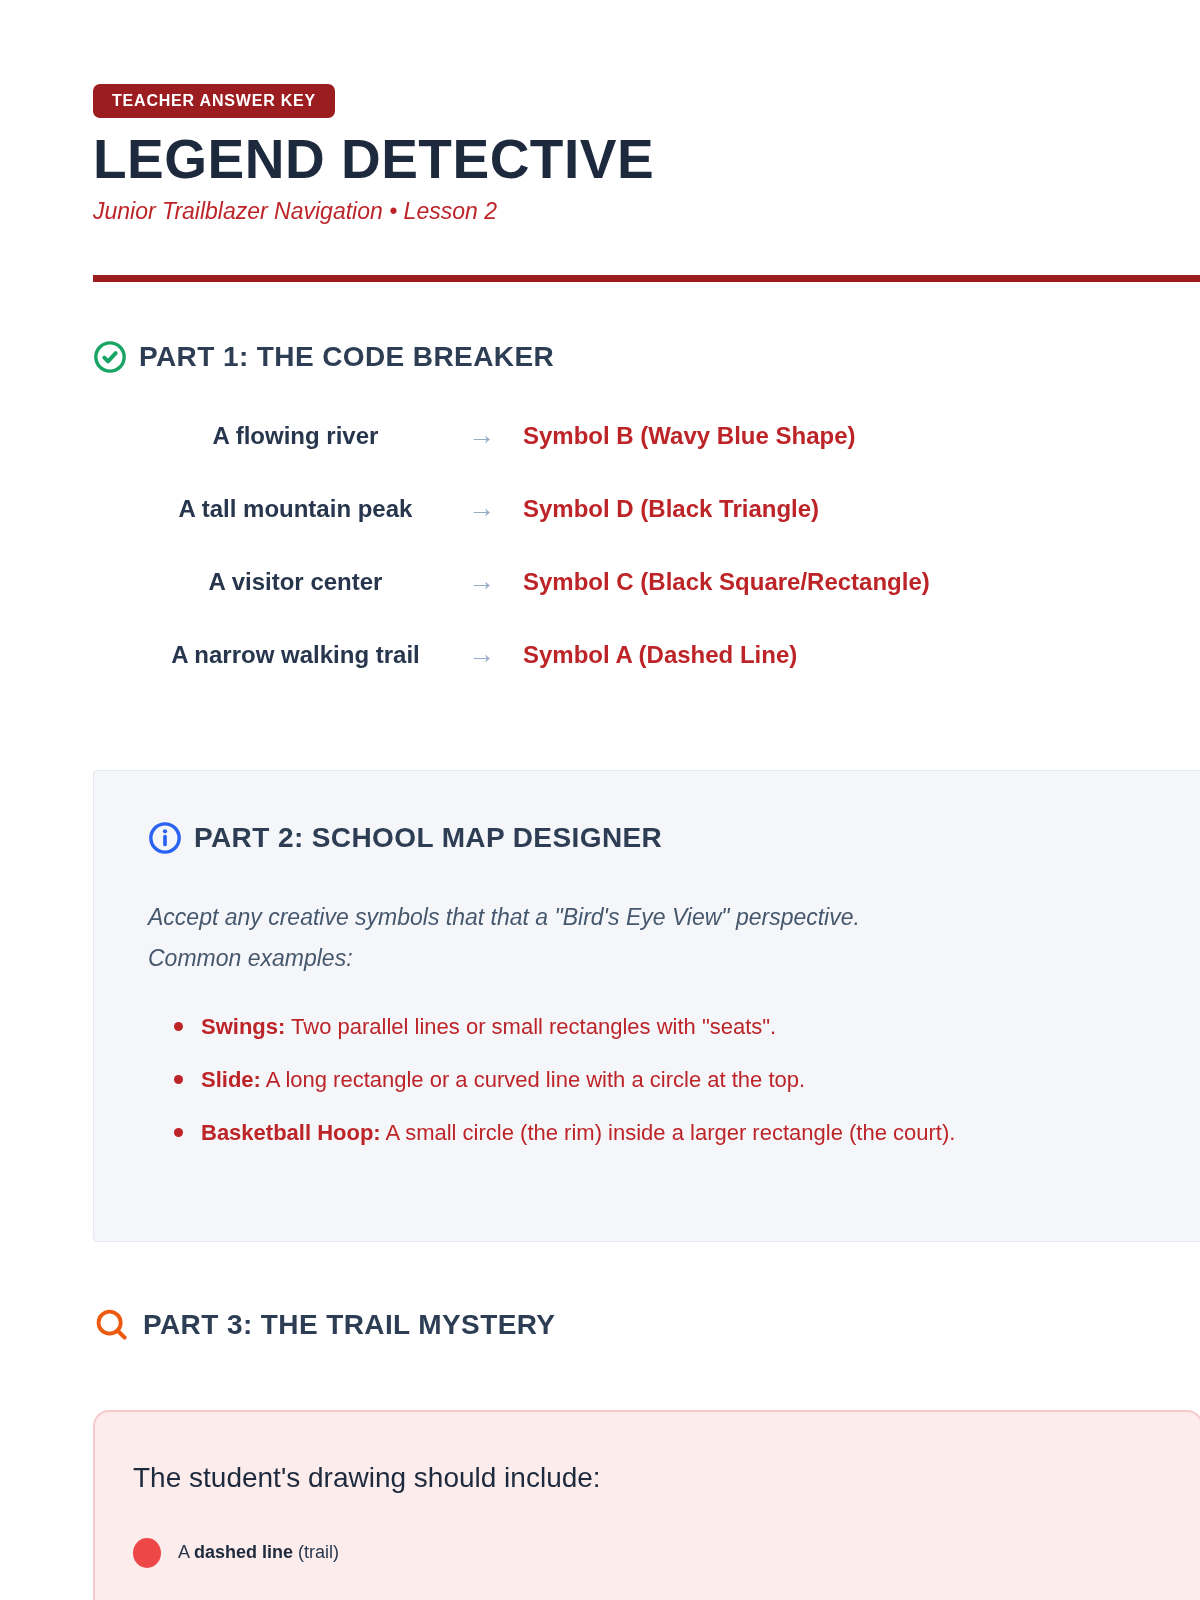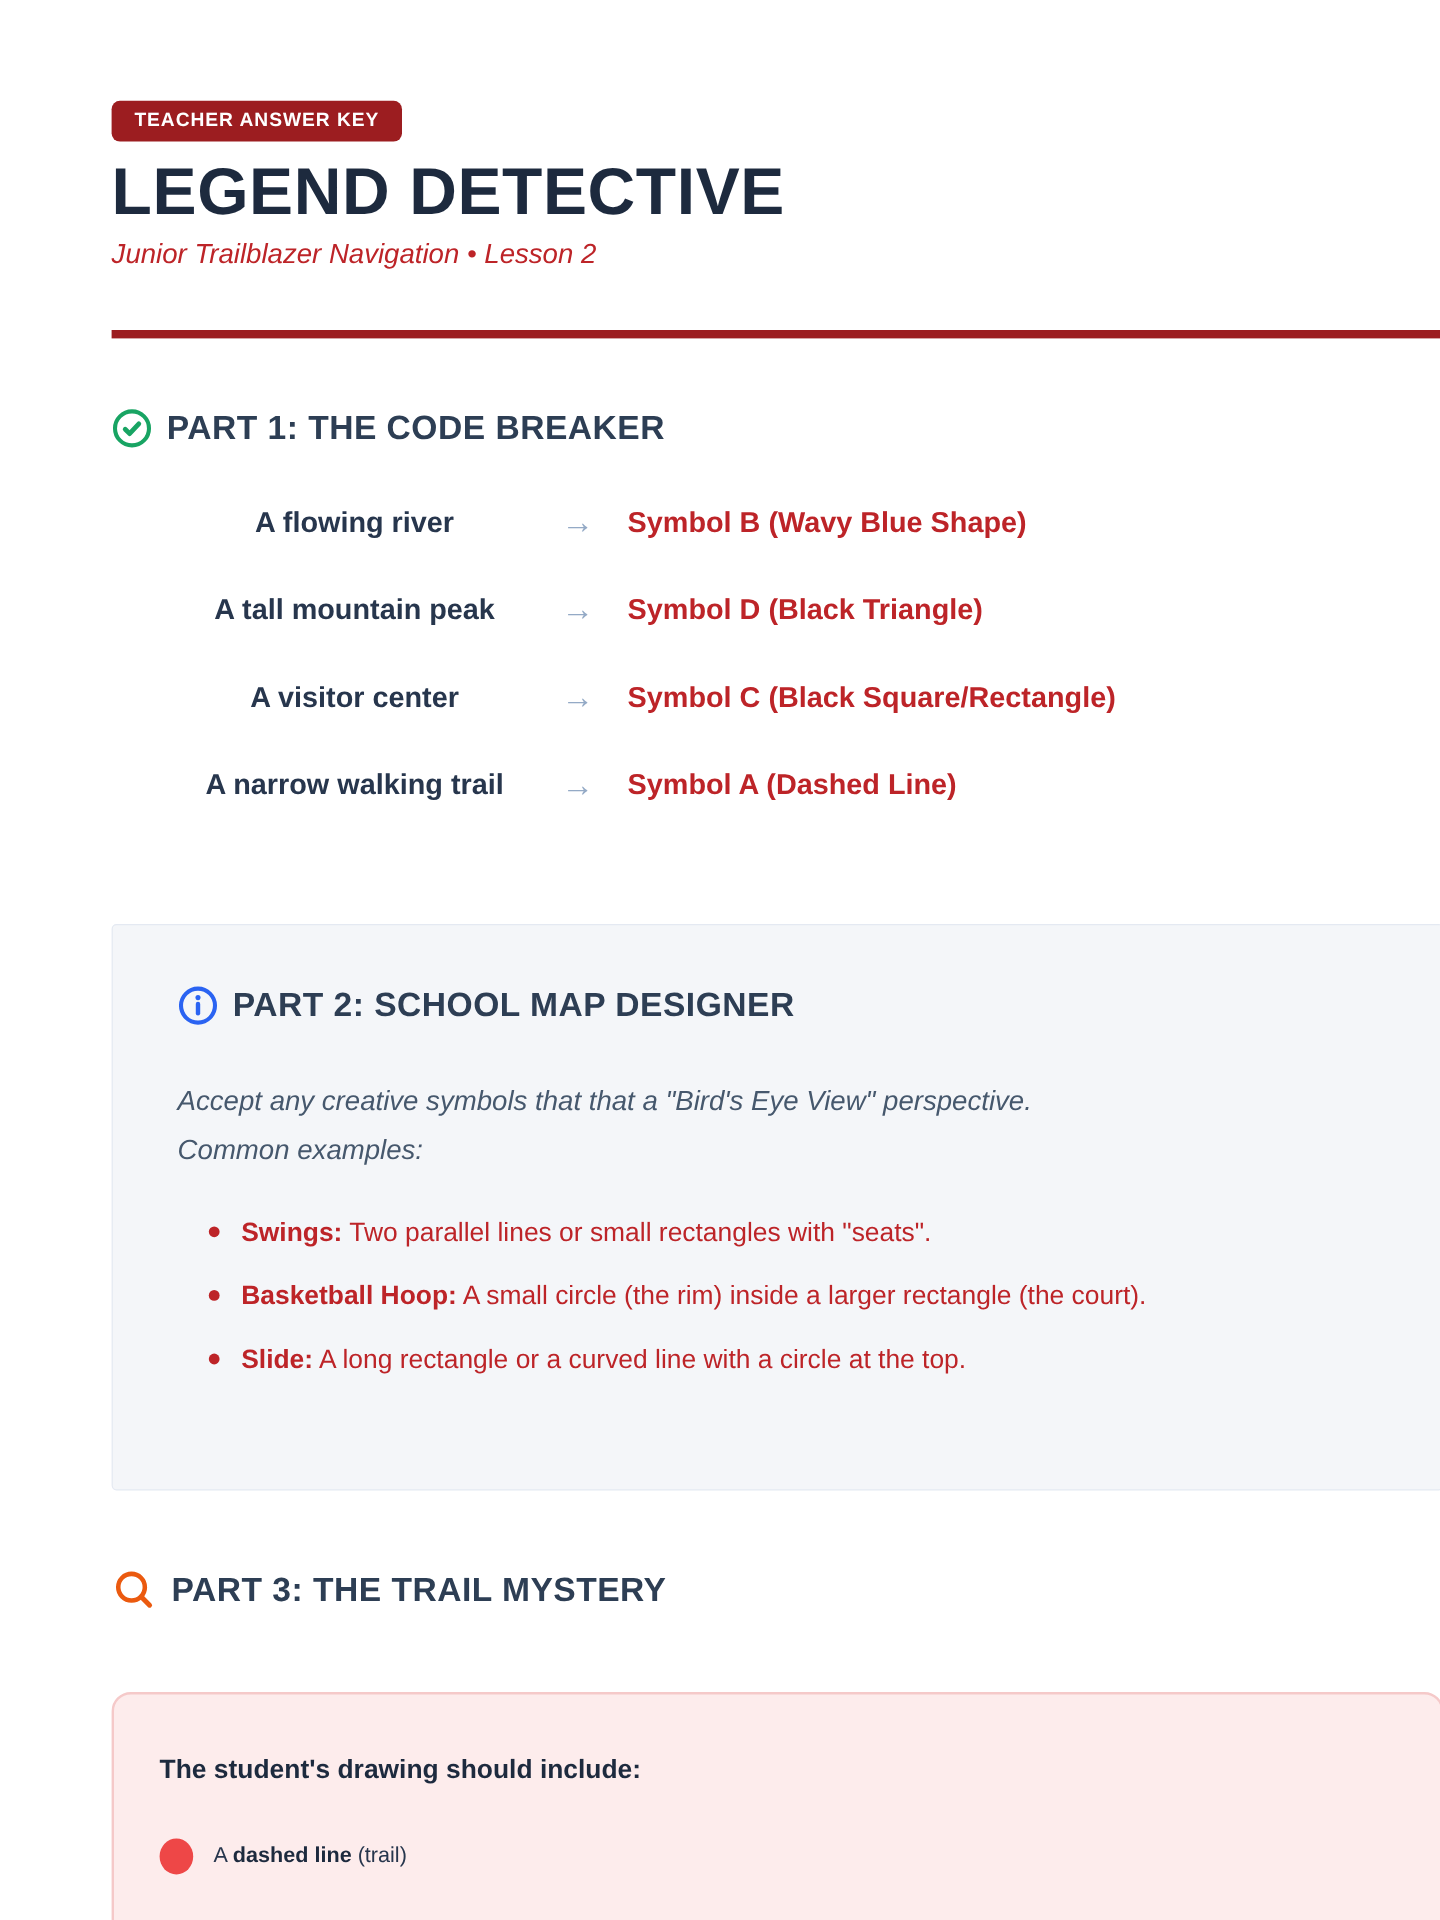--- a/index.html
+++ b/index.html
@@ -77,21 +77,21 @@
     border-radius:50%;background:var(--accent-red);
   }
   .b-label{font-weight:bold;}
 
   .part3{margin-top:64px;}
   .card.pink{
     margin-top:66px;background:var(--pink-bg);
     border:2px solid var(--pink-border);border-radius:16px;
     padding:50px 38px 140px 38px;
   }
-  .pink-title{font-size:22px;font-weight:bold;color:var(--title-navy);}
+  .pink-title{font-size:28px;font-weight:normal;color:var(--title-navy);}
   .pink-item{
     margin-top:44px;display:flex;align-items:center;gap:17px;
     font-size:18px;color:var(--body-navy);
   }
   .big-dot{
     flex:0 0 auto;width:28px;height:30px;border-radius:50%;
     background:var(--dot-red);
   }
   .pink-item b{font-weight:bold;color:var(--title-navy);}
 </style>
@@ -154,24 +154,24 @@
     <p class="intro">
       <span>Accept any creative symbols that that a "Bird's Eye View" perspective.</span><br>
       <span>Common examples:</span>
     </p>
 
     <ul class="bullets">
       <li>
         <span class="dot"></span><span class="b-label">Swings:</span><span> Two parallel lines or small rectangles with "seats".</span>
       </li>
       <li>
-        <span class="dot"></span><span class="b-label">Basketball Hoop:</span><span> A small circle (the rim) inside a larger rectangle (the court).</span>
+        <span class="dot"></span><span class="b-label">Slide:</span><span> A long rectangle or a curved line with a circle at the top.</span>
       </li>
       <li>
-        <span class="dot"></span><span class="b-label">Slide:</span><span> A long rectangle or a curved line with a circle at the top.</span>
+        <span class="dot"></span><span class="b-label">Basketball Hoop:</span><span> A small circle (the rim) inside a larger rectangle (the court).</span>
       </li>
     </ul>
   </section>
 
   <section class="part3">
     <div class="sec-head">
       <svg class="icon orange" width="38" height="38" viewBox="0 0 24 24" fill="none" stroke="currentColor" stroke-width="2.4">
         <circle cx="10.5" cy="10.5" r="7"></circle>
         <line x1="15.6" y1="15.6" x2="20" y2="20" stroke-width="2.6" stroke-linecap="round"></line>
       </svg>

